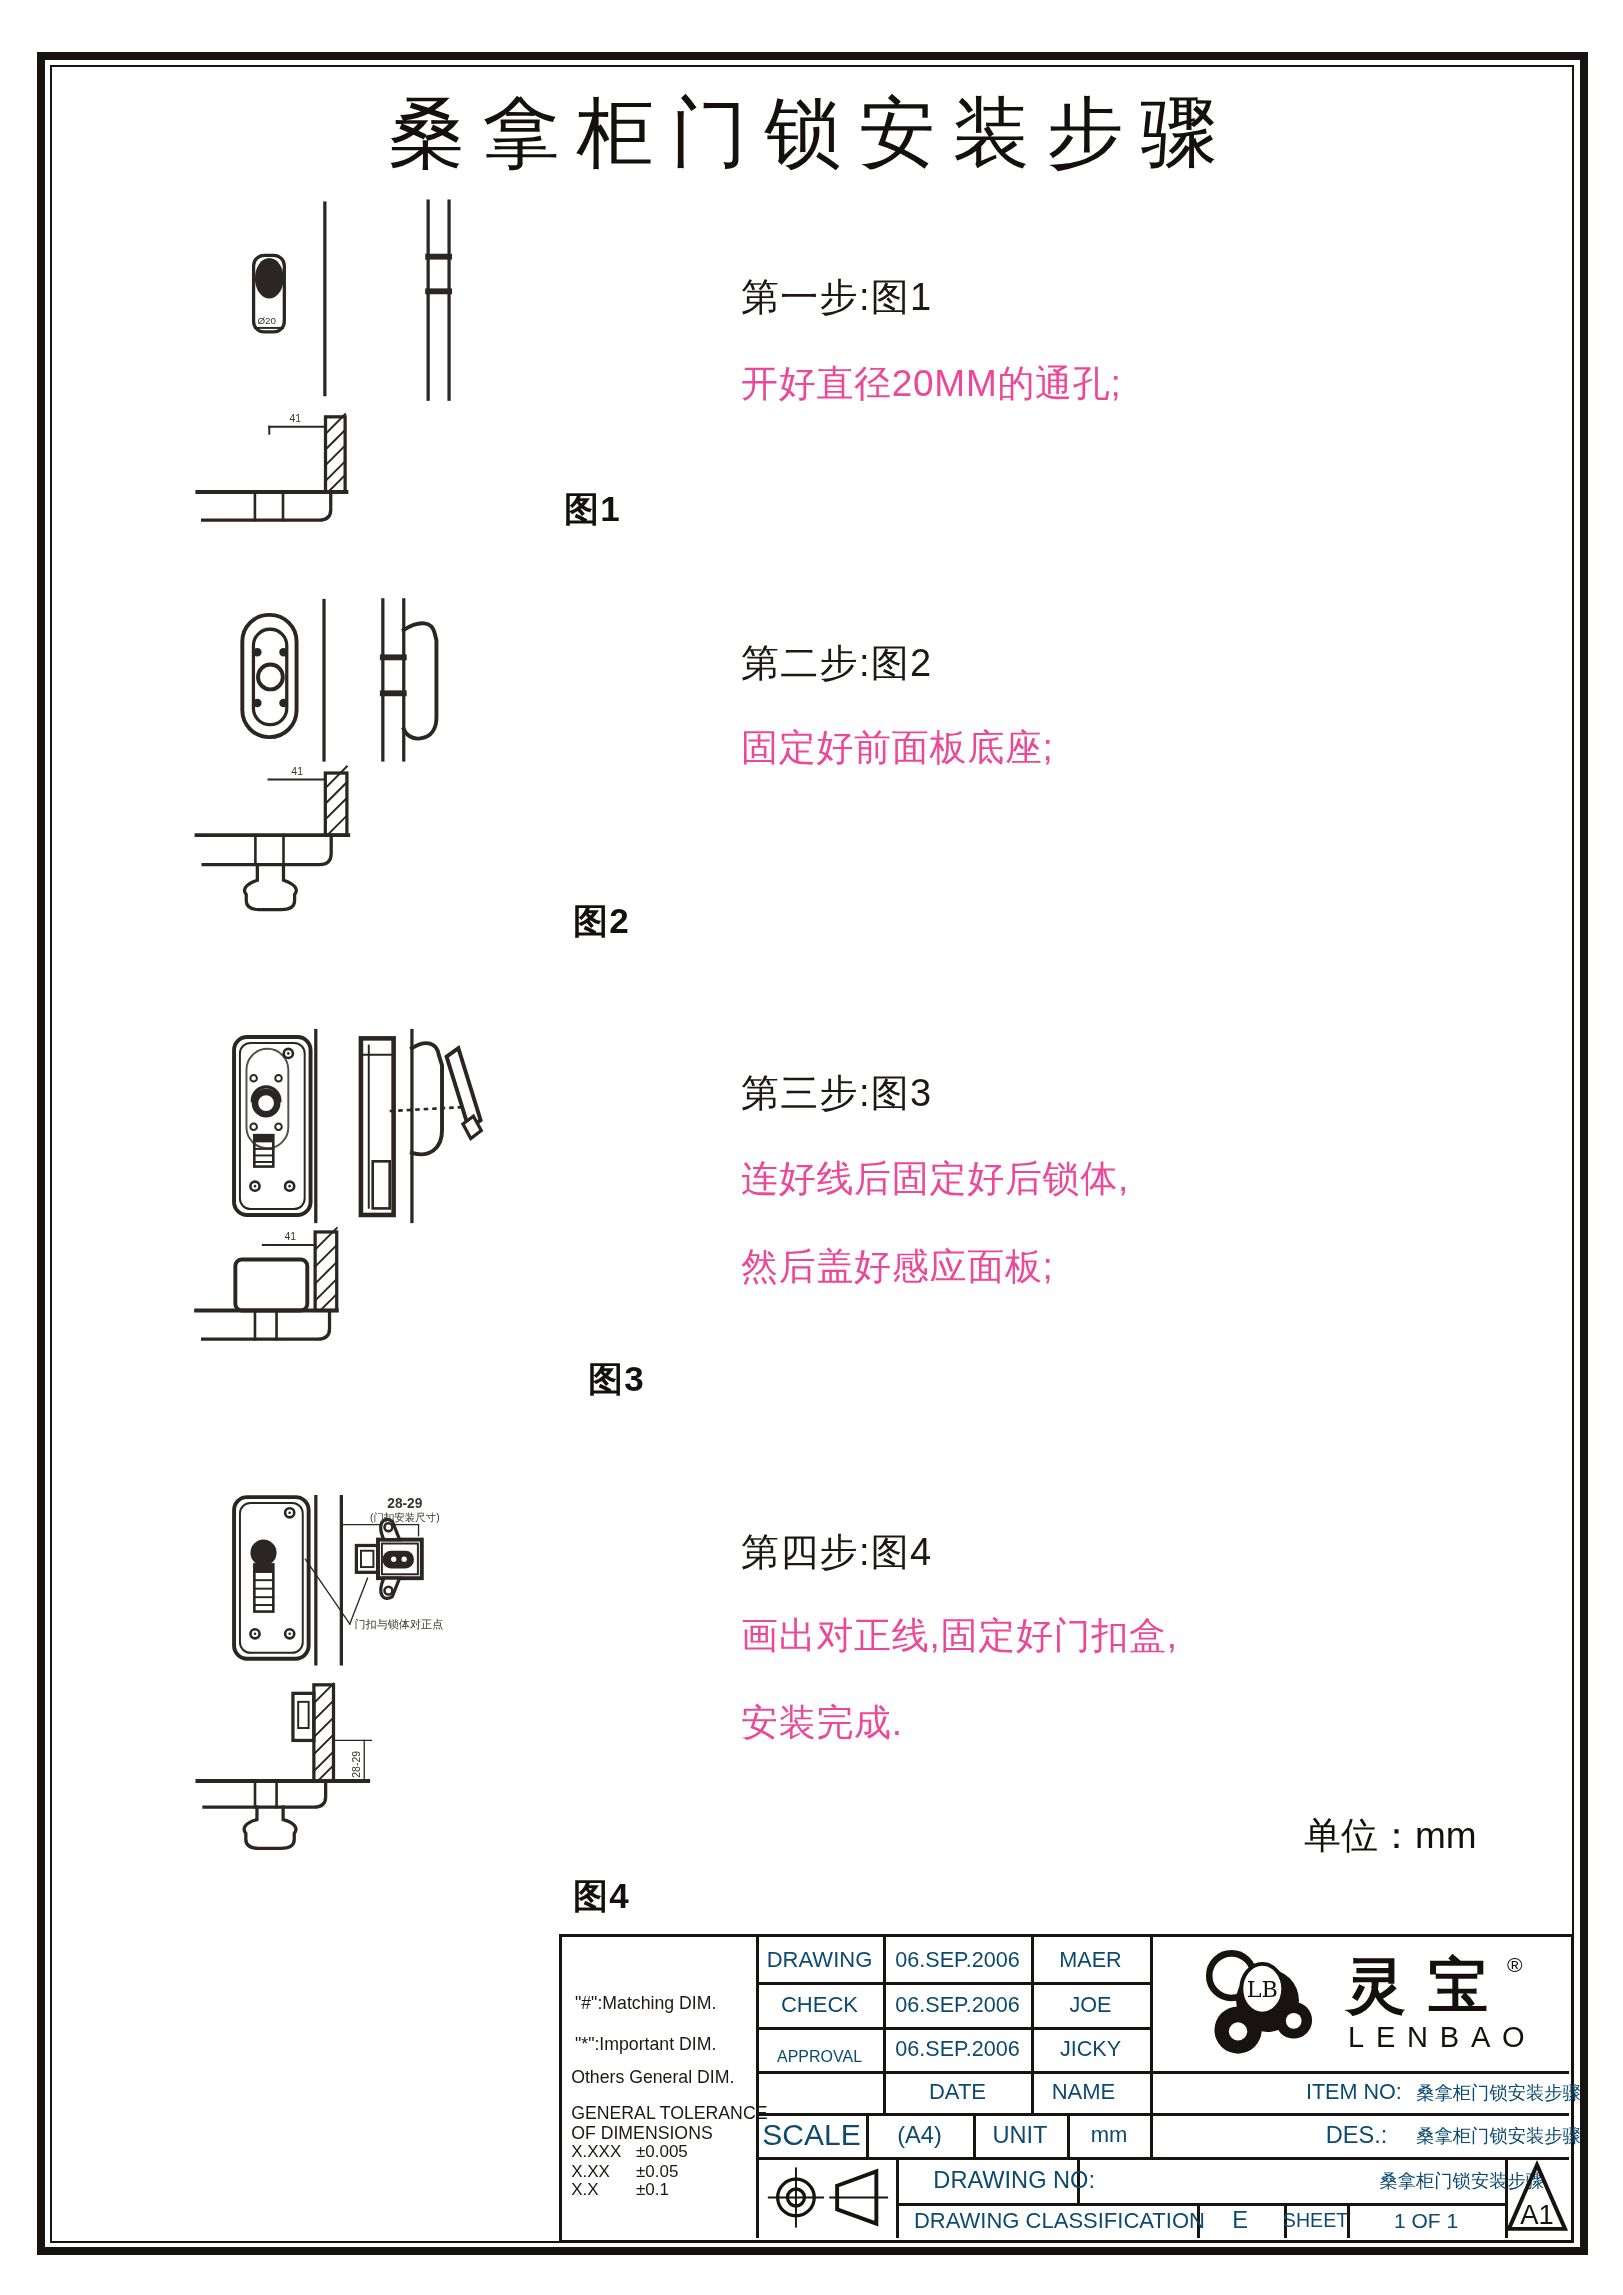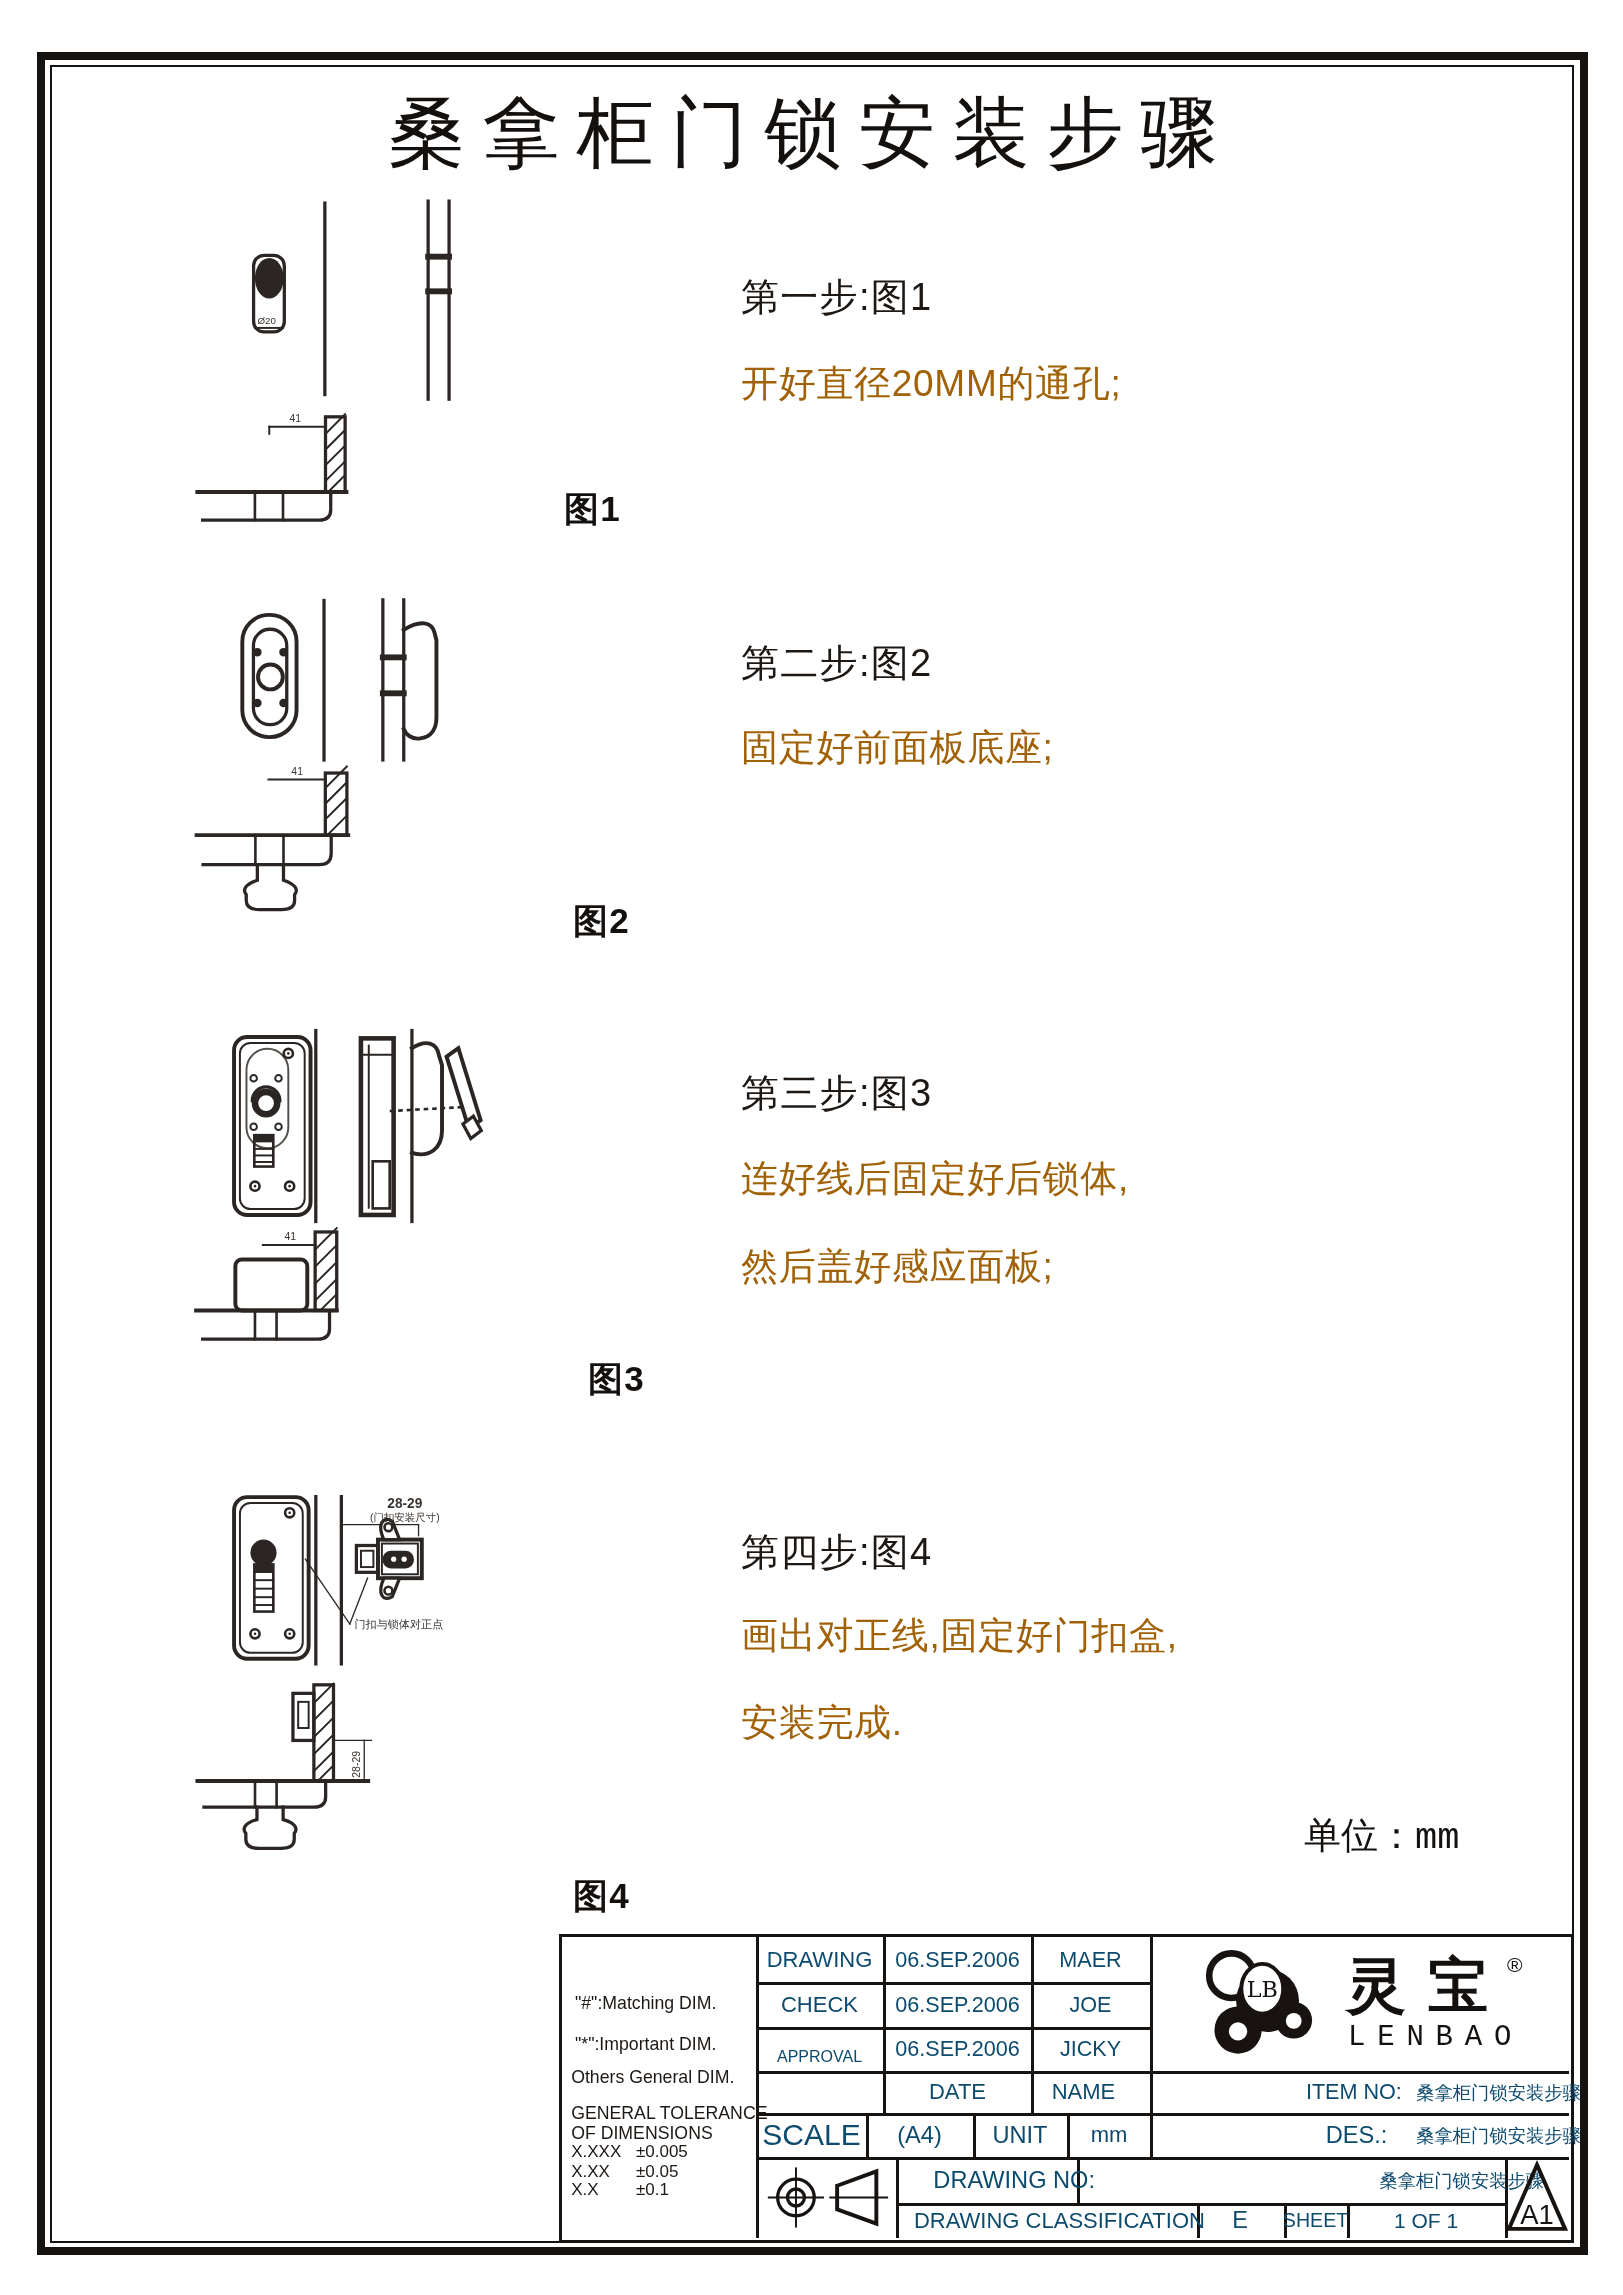--- a/index.html
+++ b/index.html
@@ -1,26 +1,26 @@
 <!DOCTYPE html>
 <html style="font-size:10.5px"><head>
 <meta charset="utf-8">
 <style>
   html,body{margin:0;padding:0;background:#fff;}
   .sheet{position:relative;width:1623px;height:2295px;background:#fff;overflow:hidden;
          font-family:"Liberation Sans",sans-serif;color:#171311;}
-  .serif{font-family:Liberation Mono, monospace;}
+  .serif{font-family:Liberation Sans, sans-serif;}
   .frame-outer{position:absolute;left:37px;top:52px;width:1551px;height:2203px;
          border:8.5px solid #171311;box-sizing:border-box;}
   .frame-inner{position:absolute;left:50px;top:65px;width:1524px;height:2178px;
          border:2px solid #171311;box-sizing:border-box;}
   .title{position:absolute;left:0;right:0;top:82px;text-align:center;
          font-size:77px;letter-spacing:17px;white-space:nowrap;color:#14100e;}
   .step-h{position:absolute;left:741px;font-size:38px;letter-spacing:1.3px;color:#1d1814;white-space:nowrap;}
-  .step-l{position:absolute;left:741px;font-size:37px;letter-spacing:0.7px;color:#a16207;white-space:nowrap;}
+  .step-l{position:absolute;left:741px;font-size:37px;letter-spacing:0.7px;color:#ec4899;white-space:nowrap;}
   .figlab{position:absolute;font-size:35px;font-weight:bold;color:#14100e;letter-spacing:1.3px;}
   .unit-note{position:absolute;left:1304px;top:1811px;font-size:37px;color:#14100e;}
   .figsvg{position:absolute;}
   
   .tb{position:absolute;left:559px;top:1934px;width:1015px;height:309px;
       border:3.9px solid #171311;box-sizing:border-box;background:#fff;}
   .vl{position:absolute;width:3.3px;background:#171311;}
   .hl{position:absolute;height:3.3px;background:#171311;}
   .c{position:absolute;display:flex;align-items:center;justify-content:center;white-space:nowrap;color:#0c4a6e;}
   .c.left{justify-content:flex-end;}

